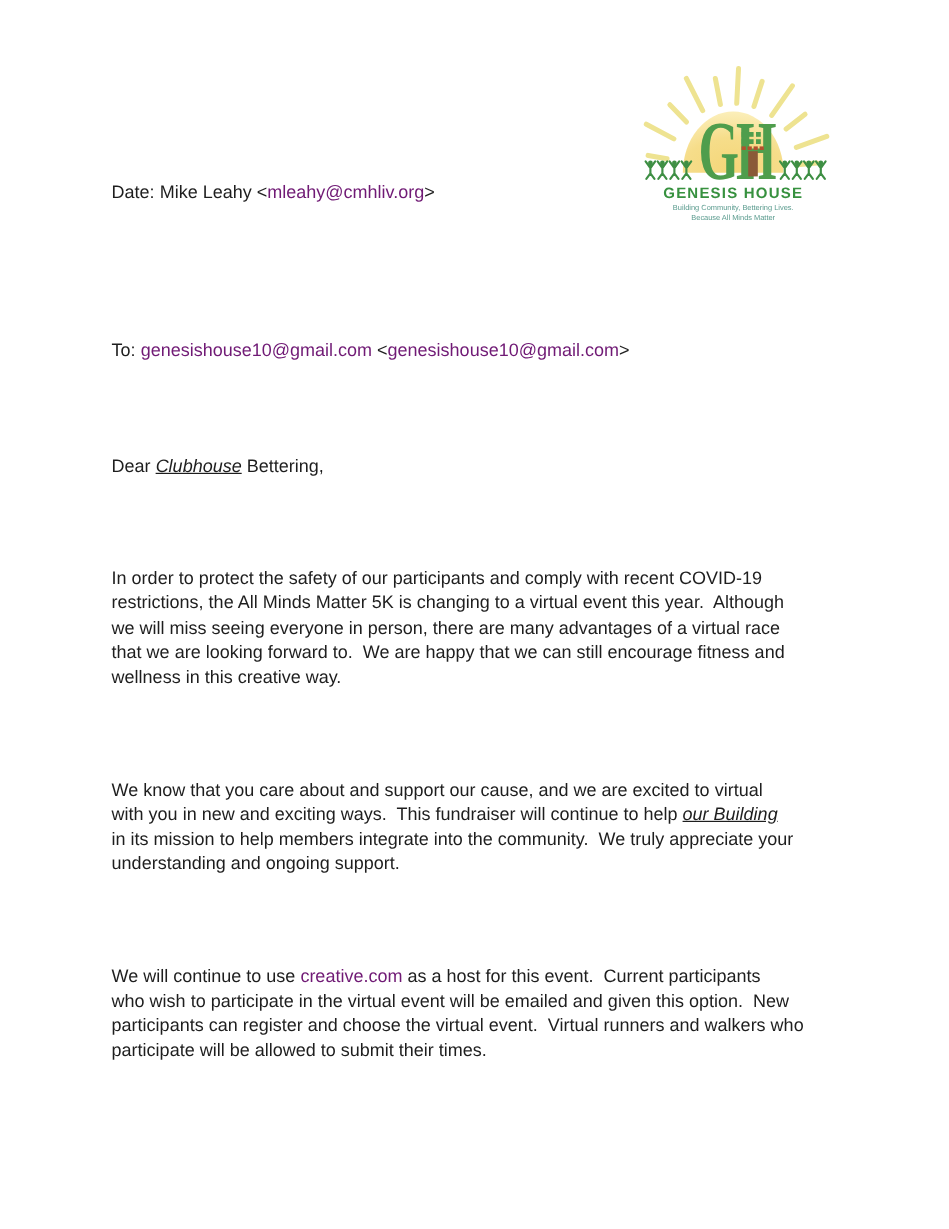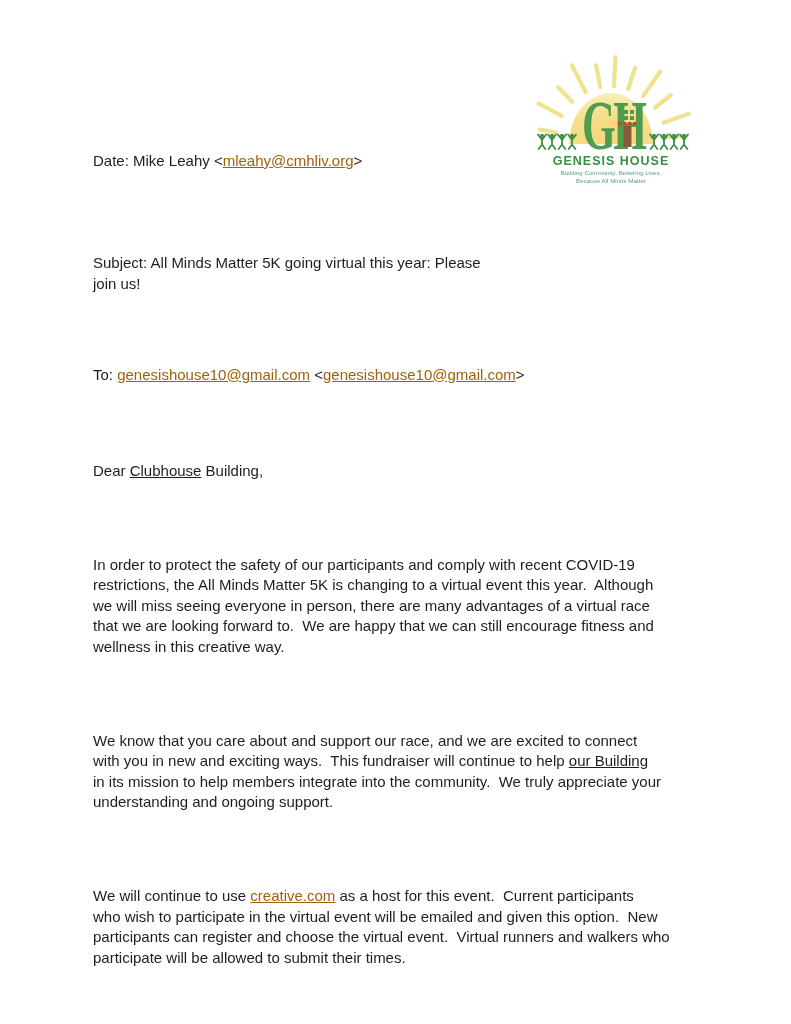--- a/index.html
+++ b/index.html
@@ -21,24 +21,23 @@
     line-height: 20.5px;
     white-space: pre-wrap;
   }
   .letter p { margin: 0; }
   .line { margin: 0; }
   .to-line { margin-top: 9px !important; }
   .para { margin-top: 12px !important; }
   .sal { margin-top: 14px !important; }
 
   b { font-weight: normal; }
-  .u { text-decoration: underline; }
+  .u { text-decoration: underline; font-style: italic; }
   a.link {
-    color: #a16207;
-    text-decoration: underline;
+    color: #701a75;
     cursor: pointer;
   }
 
   .logo {
     position: absolute;
     left: 530px; top: 54px;
     width: 165px; height: 142px;
   }
   .logo text { user-select: none; }
 </style>
@@ -107,34 +106,32 @@
 
     <text x="81" y="121" text-anchor="middle" font-family="Liberation Sans, DejaVu Sans, sans-serif" font-size="6.2" fill="#5a9b8e">Building Community, Bettering Lives.</text>
     <text x="81" y="129" text-anchor="middle" font-family="Liberation Sans, DejaVu Sans, sans-serif" font-size="6.2" fill="#5a9b8e">Because All Minds Matter</text>
   </svg>
 
   <div class="letter">
 
     <p class="line"><span>Date: </span><b>Mike Leahy</b><span> &lt;</span><a class="link">mleahy@cmhliv.org</a><span>&gt;</span></p>
 
 
-    <p class="line">Subject: All Minds Matter 5K going virtual this year: Please
-join us!</p>
 
     <p class="line to-line"><span>To: </span><a class="link">genesishouse10@gmail.com</a><span> &lt;</span><a class="link">genesishouse10@gmail.com</a><span>&gt;</span></p>
 
-    <p class="para sal"><span>Dear </span><span class="u">Clubhouse</span><span> Building,</span></p>
+    <p class="para sal"><span>Dear </span><span class="u">Clubhouse</span><span> Bettering,</span></p>
 
     <p class="para">In order to protect the safety of our participants and comply with recent COVID-19
 restrictions, the All Minds Matter 5K is changing to a virtual event this year.  Although
 we will miss seeing everyone in person, there are many advantages of a virtual race
 that we are looking forward to.  We are happy that we can still encourage fitness and
 wellness in this creative way.</p>
 
-    <p class="para"><span>We know that you care about and support our race, and we are excited to connect
+    <p class="para"><span>We know that you care about and support our cause, and we are excited to virtual
 with you in new and exciting ways.  This fundraiser will continue to help </span><span class="u">our Building</span><span>
 in its mission to help members integrate into the community.  We truly appreciate your
 understanding and ongoing support.</span></p>
 
     <p class="para"><span>We will continue to use </span><a class="link">creative.com</a><span> as a host for this event.  Current participants
 who wish to participate in the virtual event will be emailed and given this option.  New
 participants can register and choose the virtual event.  Virtual runners and walkers who
 participate will be allowed to submit their times.</span></p>
 
     

